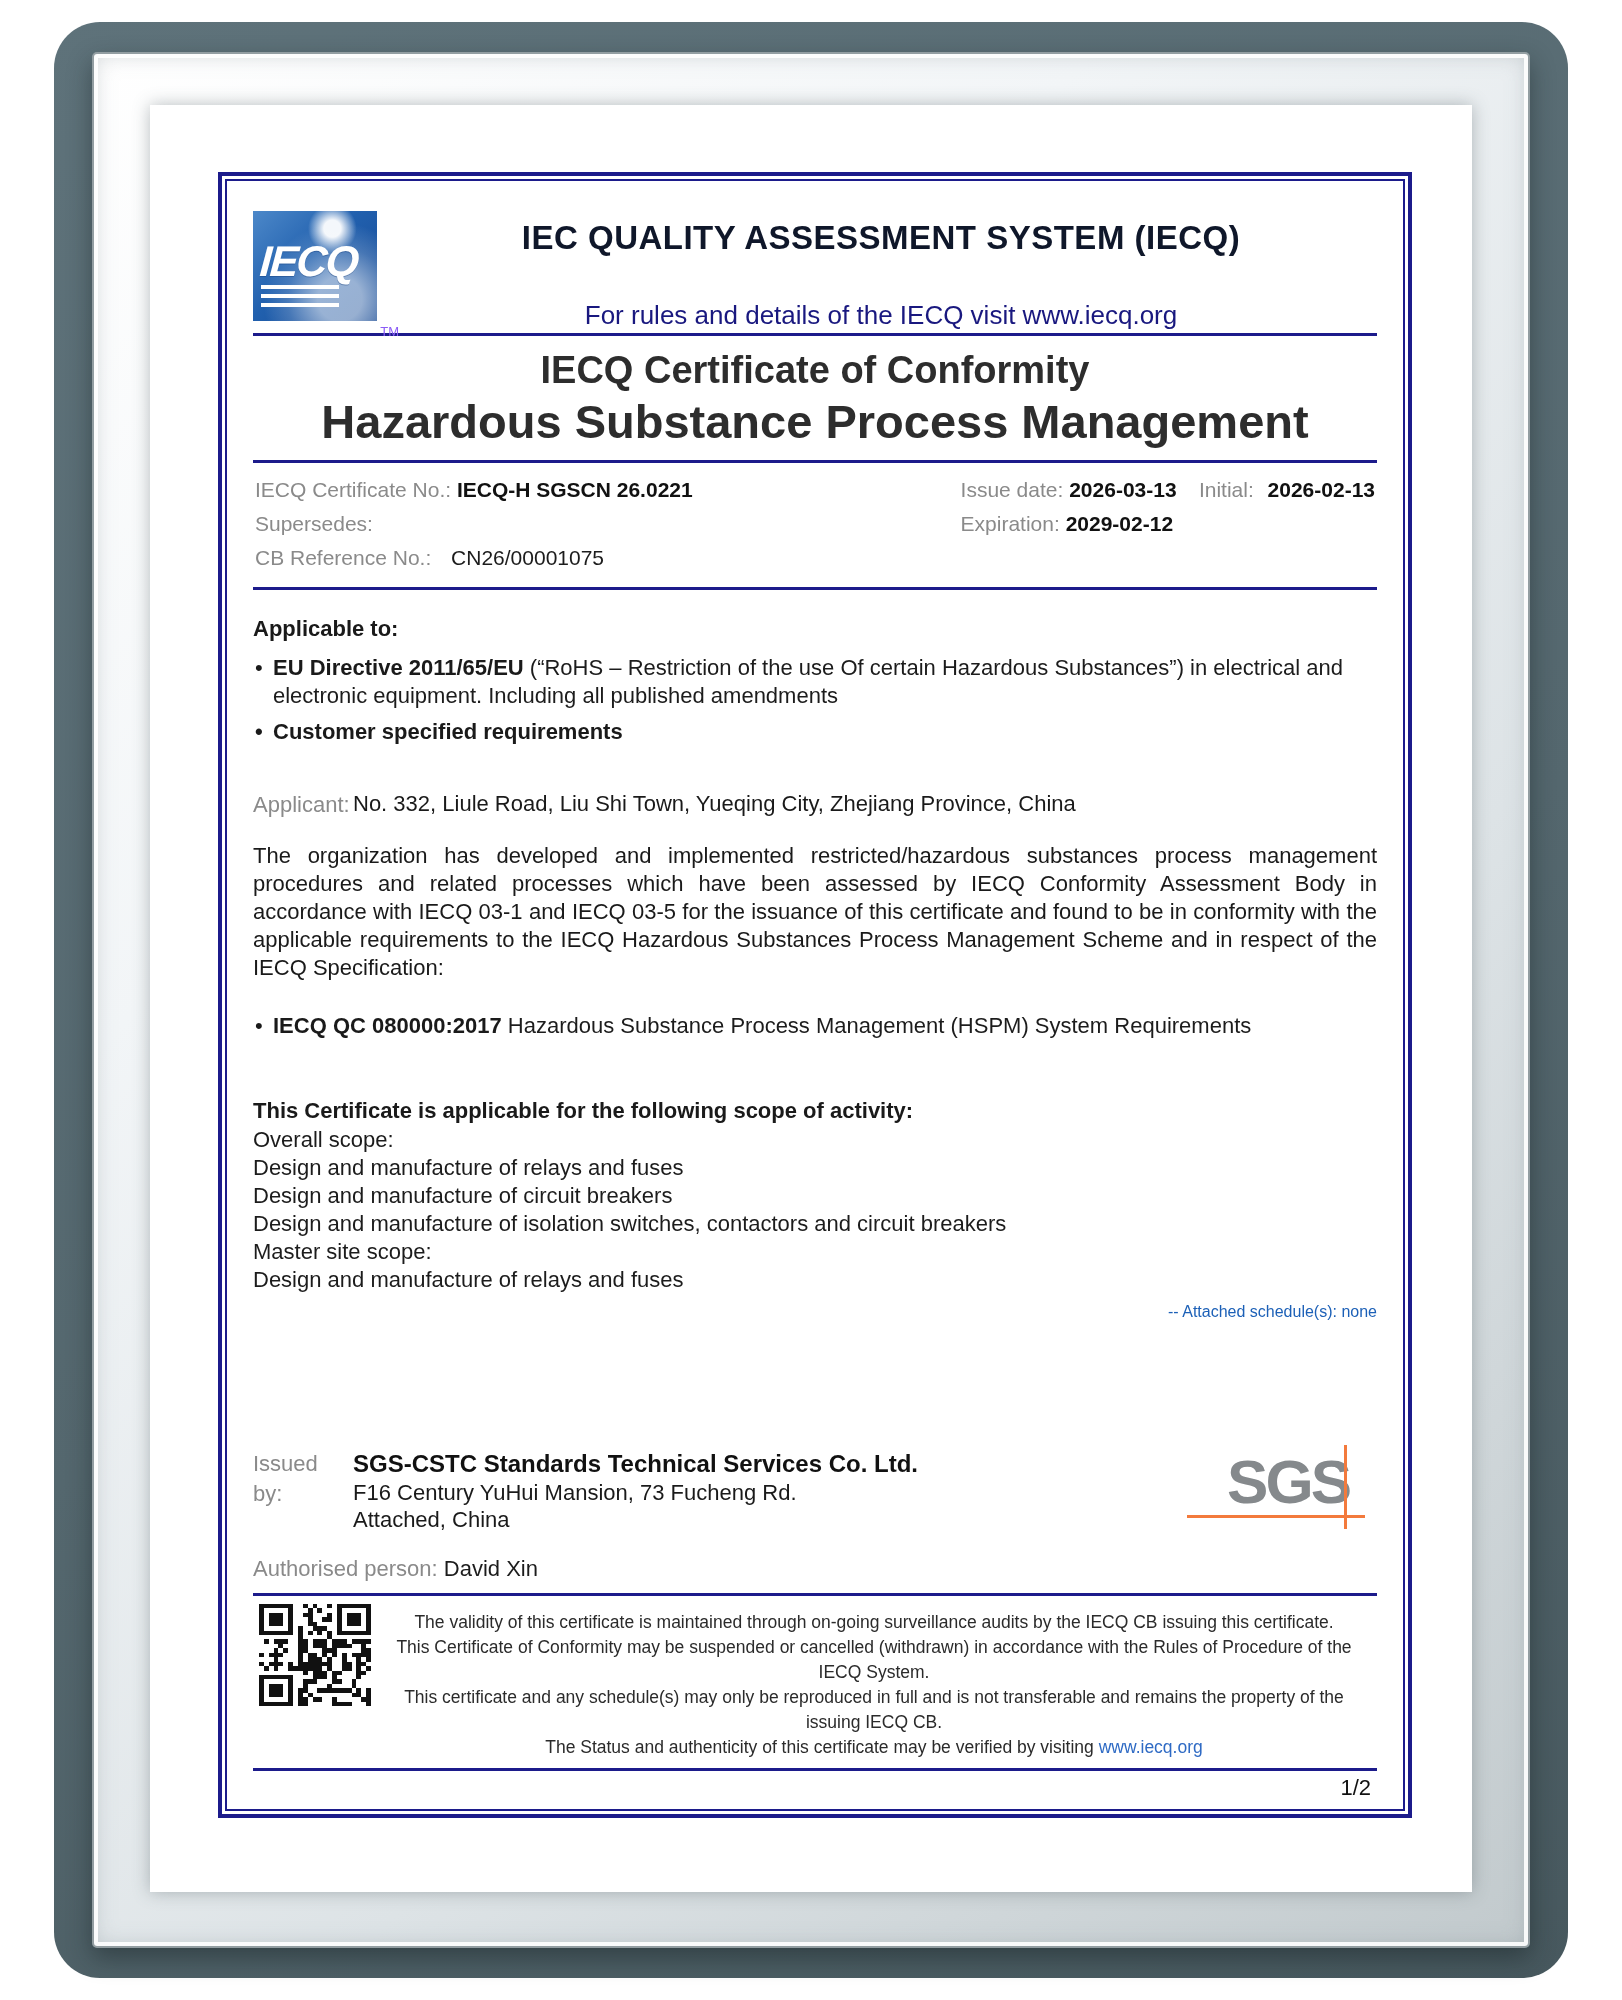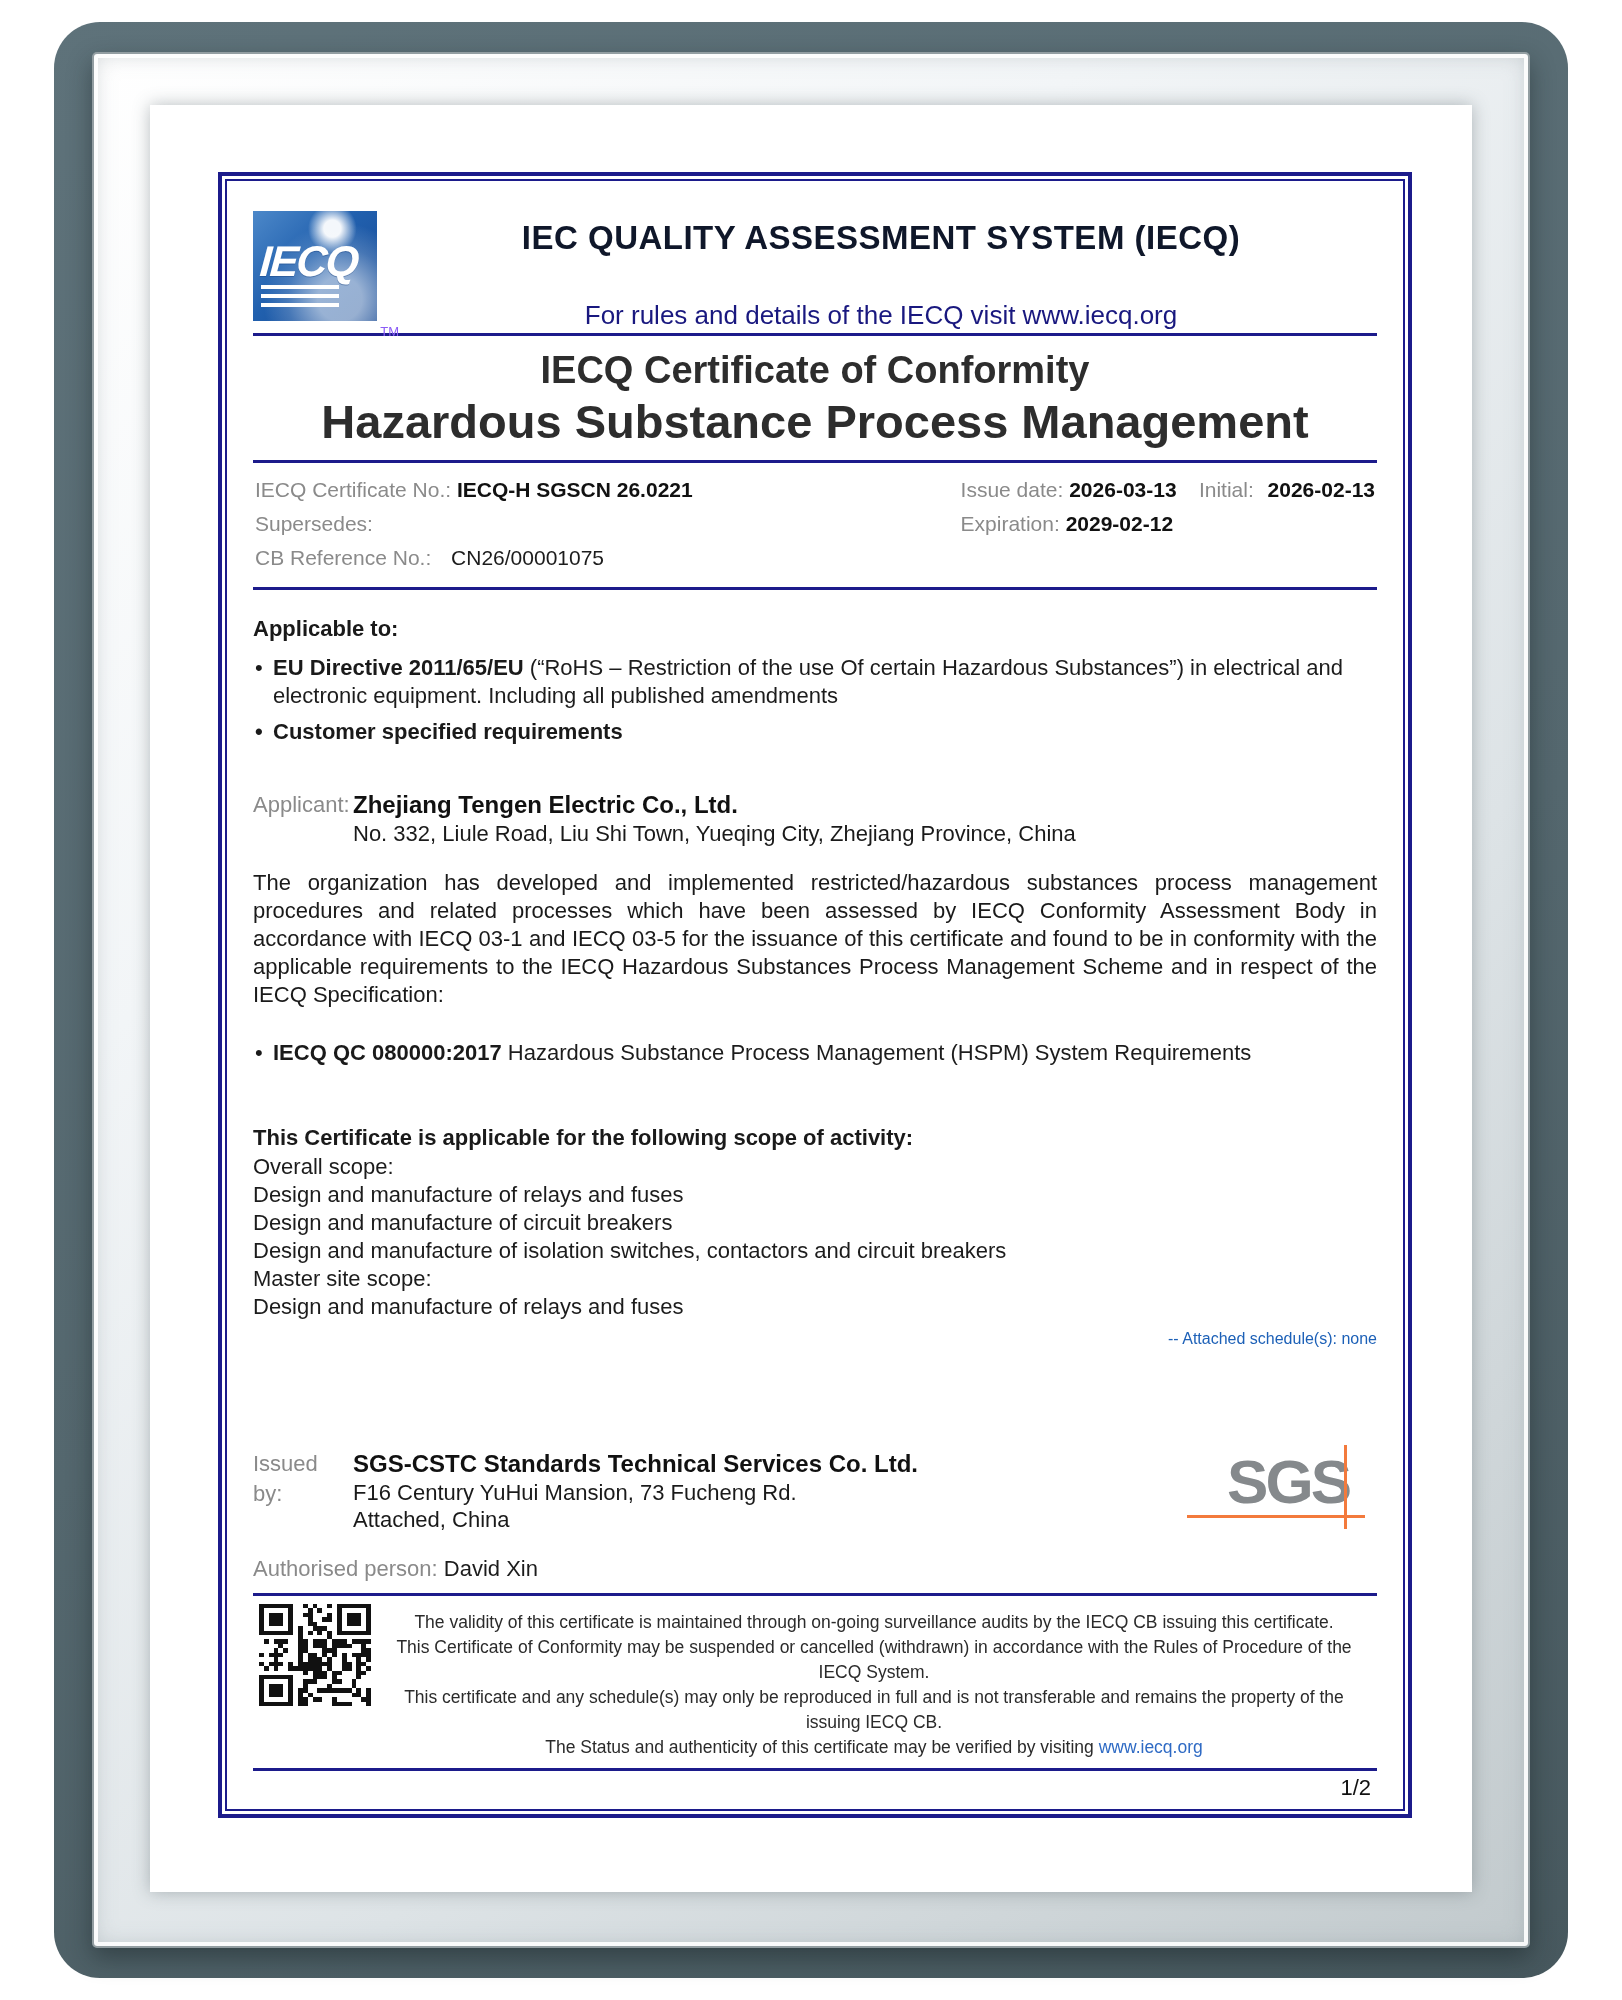--- a/index.html
+++ b/index.html
@@ -155,21 +155,20 @@
       </div>
       <div class="rule"></div>
 
       <div class="sec h-bold" style="margin-top:24px; line-height:30px;">Applicable to:</div>
       <div class="sec bullet" style="margin-top:10px;"><span class="h-bold">EU Directive 2011/65/EU</span><span> (“RoHS – Restriction of the use Of certain Hazardous Substances”) in electrical and electronic equipment. Including all published amendments</span></div>
       <div class="sec bullet h-bold" style="margin-top:8px;">Customer specified requirements</div>
 
       <div class="applicant-row" style="margin-top:44px;">
         <div class="who-label">Applicant:</div>
         <div>
-          <div class="who-name">Zhejiang Tengen Electric Co., Ltd.</div>
           <div class="who-addr">No. 332, Liule Road, Liu Shi Town, Yueqing City, Zhejiang Province, China</div>
         </div>
       </div>
 
       <div class="para">The organization has developed and implemented restricted/hazardous substances process management procedures and related processes which have been assessed by IECQ Conformity Assessment Body in accordance with IECQ 03-1 and IECQ 03-5 for the issuance of this certificate and found to be in conformity with the applicable requirements to the IECQ Hazardous Substances Process Management Scheme and in respect of the IECQ Specification:</div>
 
       <div class="sec bullet" style="margin-top:30px;"><span class="h-bold">IECQ QC 080000:2017</span><span> Hazardous Substance Process Management (HSPM) System Requirements</span></div>
 
       <div class="sec h-bold" style="margin-top:56px; line-height:30px;">This Certificate is applicable for the following scope of activity:</div>
       <div class="sec">Overall scope:</div>

